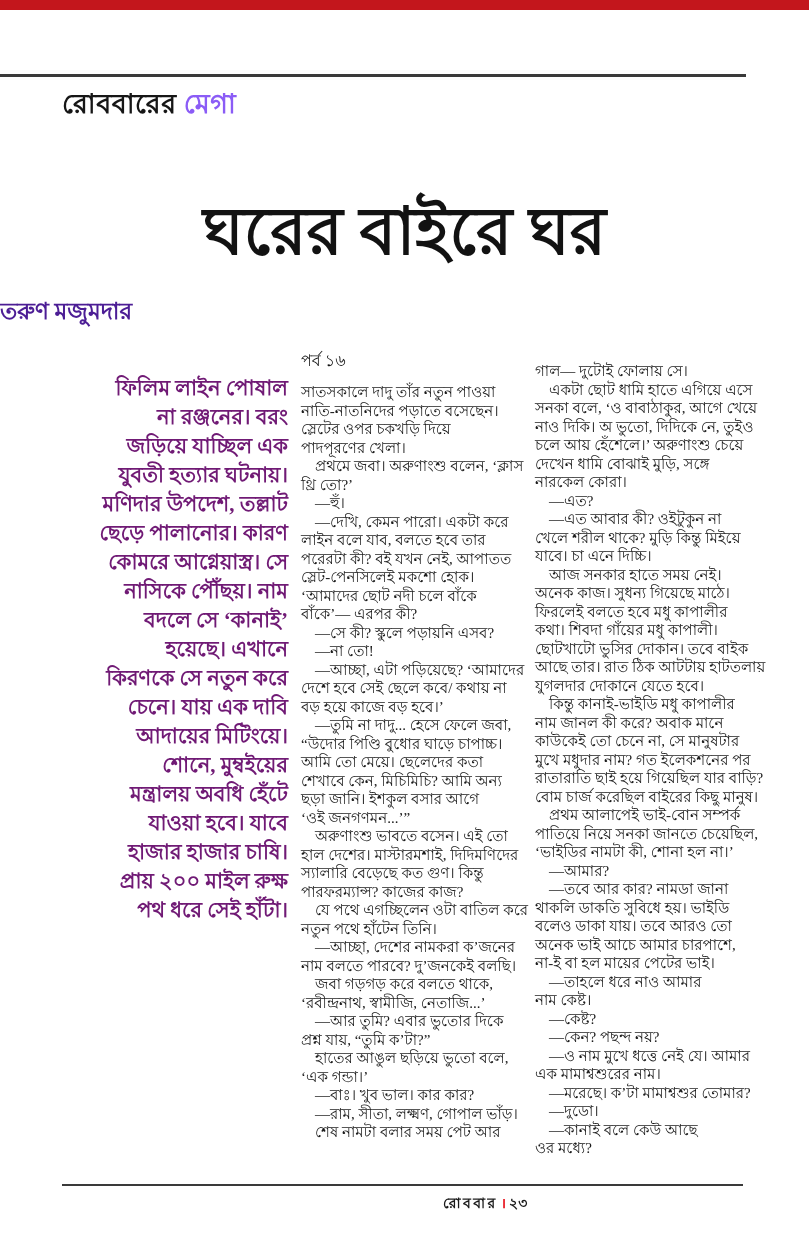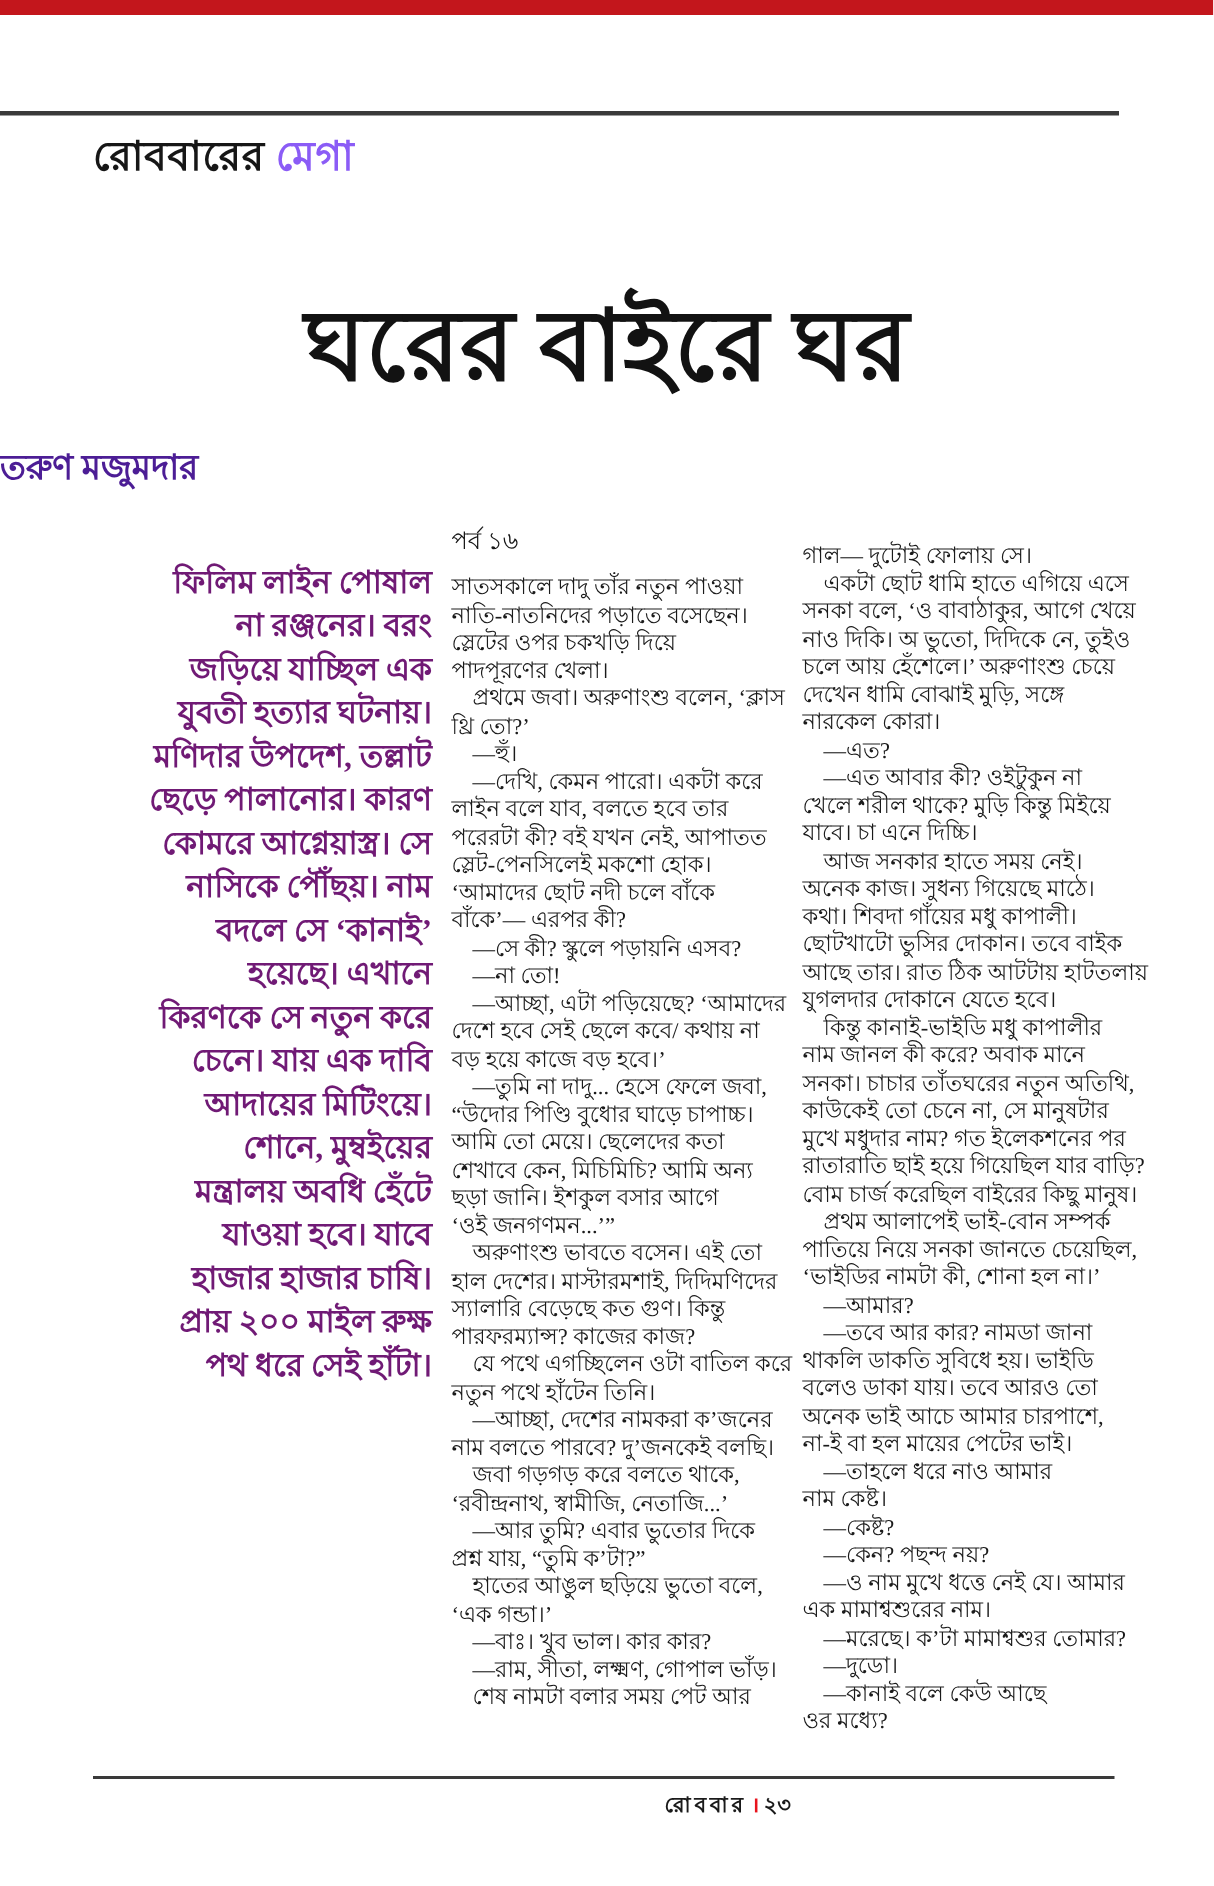--- a/index.html
+++ b/index.html
@@ -128,27 +128,27 @@
       <div class="tline">নাও দিকি। অ ভুতো, দিদিকে নে, তুইও</div>
       <div class="tline">চলে আয় হেঁশেলে।’ অরুণাংশু চেয়ে</div>
       <div class="tline">দেখেন ধামি বোঝাই মুড়ি, সঙ্গে</div>
       <div class="tline">নারকেল কোরা।</div>
       <div class="tline ind">—এত?</div>
       <div class="tline ind">—এত আবার কী? ওইটুকুন না</div>
       <div class="tline">খেলে শরীল থাকে? মুড়ি কিন্তু মিইয়ে</div>
       <div class="tline">যাবে। চা এনে দিচ্চি।</div>
       <div class="tline ind">আজ সনকার হাতে সময় নেই।</div>
       <div class="tline">অনেক কাজ। সুধন্য গিয়েছে মাঠে।</div>
+      <div class="tline">ফিরলেই বলতে হবে মধু কাপালীর</div>
       <div class="tline">কথা। শিবদা গাঁয়ের মধু কাপালী।</div>
       <div class="tline">ছোটখাটো ভুসির দোকান। তবে বাইক</div>
       <div class="tline">আছে তার। রাত ঠিক আটটায় হাটতলায়</div>
       <div class="tline">যুগলদার দোকানে যেতে হবে।</div>
       <div class="tline ind">কিন্তু কানাই-ভাইডি মধু কাপালীর</div>
       <div class="tline">নাম জানল কী করে? অবাক মানে</div>
-      <div class="tline">সনকা। চাচার তাঁতঘরের নতুন অতিথি,</div>
       <div class="tline">কাউকেই তো চেনে না, সে মানুষটার</div>
       <div class="tline">মুখে মধুদার নাম? গত ইলেকশনের পর</div>
       <div class="tline">রাতারাতি ছাই হয়ে গিয়েছিল যার বাড়ি?</div>
       <div class="tline">বোম চার্জ করেছিল বাইরের কিছু মানুষ।</div>
       <div class="tline ind">প্রথম আলাপেই ভাই-বোন সম্পর্ক</div>
       <div class="tline">পাতিয়ে নিয়ে সনকা জানতে চেয়েছিল,</div>
       <div class="tline">‘ভাইডির নামটা কী, শোনা হল না।’</div>
       <div class="tline ind">—আমার?</div>
       <div class="tline ind">—তবে আর কার? নামডা জানা</div>
       <div class="tline">থাকলি ডাকতি সুবিধে হয়। ভাইডি</div>

